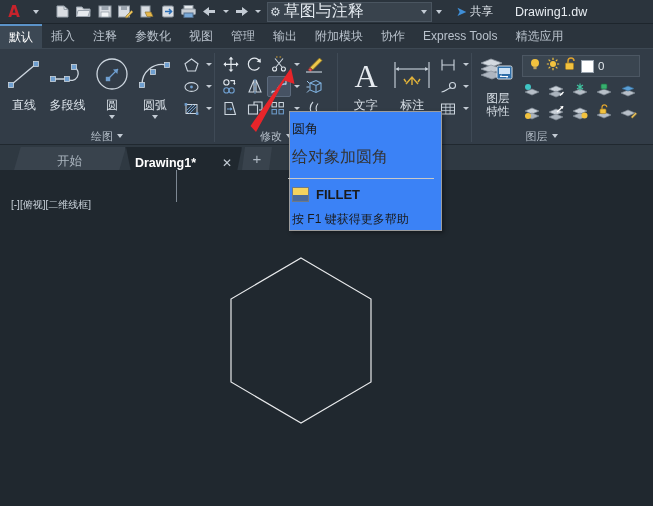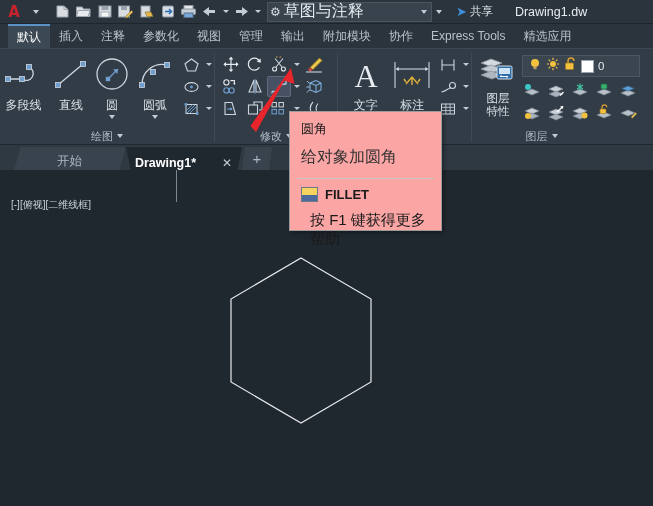--- a/index.html
+++ b/index.html
@@ -62,21 +62,20 @@
     border-bottom: 1px solid #3d4853;
   }
   .rtab {
     height: 24px; padding: 0 9px;
     display: flex; align-items: center;
     color: #b9c2cc; font-size: 12px; white-space: nowrap;
   }
   .rtab.active {
     background: #3c4854; color: #ffffff;
     border-top: 2px solid #5b93c9;
-    margin-left: 8px;
   }
   .rtab.latin { font-size: 12px; }
 
   
   .ribbon {
     position: absolute; top: 49px; left: 0; width: 653px; height: 96px;
     background: #323c47;
     display: flex; align-items: stretch;
     border-bottom: 1px solid #20282f;
   }
@@ -141,32 +140,32 @@
   }
   .vplabel {
     position: absolute; top: 6px; left: 11px;
     color: #c9d2da; font-size: 10px; white-space: nowrap; margin-top: 22px;
   }
   .tabtail { position: absolute; top: 0; left: 176px; width: 1px; height: 32px; background: #7d8893; }
 
   
   .tooltip {
     position: absolute; left: 289px; top: 111px; width: 153px; height: 120px;
-    background: #fca5a5; border: 1px solid #9c9c9c;
+    background: #3b82f6; border: 1px solid #9c9c9c;
     box-shadow: 2px 2px 4px rgba(0,0,0,0.35);
-    z-index: 50; padding: 8px 11px 0 11px;
+    z-index: 50; padding: 8px 11px 0 2px;
   }
   .tt-title { color: #1a1a1a; font-size: 13px; margin-bottom: 9px; }
   .tt-desc  { color: #333333; font-size: 16px; }
   .tt-rule  { height: 1px; background: #c8c8c8; margin: 10px -4px 8px -4px; }
   .tt-cmdrow { display: flex; align-items: center; gap: 7px; margin-bottom: 9px; }
   .tt-cmdicon { width: 17px; height: 15px; background: #f4d35e; border: 1px solid #6f7a86; position: relative; }
   .tt-cmdicon:after { content: ""; position: absolute; left: 0; bottom: 0; width: 100%; height: 6px; background: #4b6b9c; }
   .tt-cmd { color: #1a1a1a; font-size: 13px; font-weight: bold; }
-  .tt-help { color: #1a1a1a; font-size: 15px; margin-left: 9px; }
+  .tt-help { color: #1a1a1a; font-size: 12px; }
 
   
   .redarrow { position: absolute; left: 248px; top: 62px; z-index: 40; pointer-events: none; }
 </style>
 </head>
 <body>
 
 <div id="app">
 
   <div class="titlebar">
@@ -265,41 +264,41 @@
     <div class="rtab">附加模块</div>
     <div class="rtab">协作</div>
     <div class="rtab latin">Express Tools</div>
     <div class="rtab">精选应用</div>
   </div>
 
   <div class="ribbon">
 
     <div class="panel" style="width:214px;">
       <div class="panel-body">
+        <div class="bigbtn" style="margin-left:4px;">
+          <span class="glyph">
+            <svg width="40" height="36" viewBox="0 0 40 36">
+                <line x1="7" y1="28" x2="32" y2="7" stroke="#cdd6df" stroke-width="1.3"></line>
+                <rect x="4.5" y="25.5" width="5" height="5" fill="#6f9fd0" stroke="#cdd6df" stroke-width="0.8"></rect>
+                <rect x="29.5" y="4.5" width="5" height="5" fill="#6f9fd0" stroke="#cdd6df" stroke-width="0.8"></rect>
+              </svg>
+          </span>
+          <span class="lbl">直线</span>
+        </div>
+
         <div class="bigbtn" style="width:54px;">
           <span class="glyph">
             <svg width="46" height="36" viewBox="0 0 46 36">
                 <path d="M8 22 h14 a7 7 0 1 0 7-12" fill="none" stroke="#cdd6df" stroke-width="1.3"></path>
                 <rect x="5.5" y="19.5" width="5" height="5" fill="#6f9fd0" stroke="#cdd6df" stroke-width="0.8"></rect>
                 <rect x="19.5" y="19.5" width="5" height="5" fill="#6f9fd0" stroke="#cdd6df" stroke-width="0.8"></rect>
                 <rect x="26.5" y="7.5" width="5" height="5" fill="#6f9fd0" stroke="#cdd6df" stroke-width="0.8"></rect>
               </svg>
           </span>
           <span class="lbl">多段线</span>
-        </div>
-
-        <div class="bigbtn" style="margin-left:4px;">
-          <span class="glyph">
-            <svg width="40" height="36" viewBox="0 0 40 36">
-                <line x1="7" y1="28" x2="32" y2="7" stroke="#cdd6df" stroke-width="1.3"></line>
-                <rect x="4.5" y="25.5" width="5" height="5" fill="#6f9fd0" stroke="#cdd6df" stroke-width="0.8"></rect>
-                <rect x="29.5" y="4.5" width="5" height="5" fill="#6f9fd0" stroke="#cdd6df" stroke-width="0.8"></rect>
-              </svg>
-          </span>
-          <span class="lbl">直线</span>
         </div>
 
         <div class="bigbtn">
           <span class="glyph">
             <svg width="42" height="38" viewBox="0 0 42 38">
                 <circle cx="21" cy="18" r="15" fill="none" stroke="#cdd6df" stroke-width="1.3"></circle>
                 <path d="M17 23 L27 13" stroke="#6f9fd0" stroke-width="1.3"></path>
                 <path d="M27 13 l-5 0.6 l4.4 4.4 Z" fill="#6f9fd0"></path>
                 <rect x="14.8" y="20.8" width="4.4" height="4.4" fill="#6f9fd0"></rect>
               </svg>

